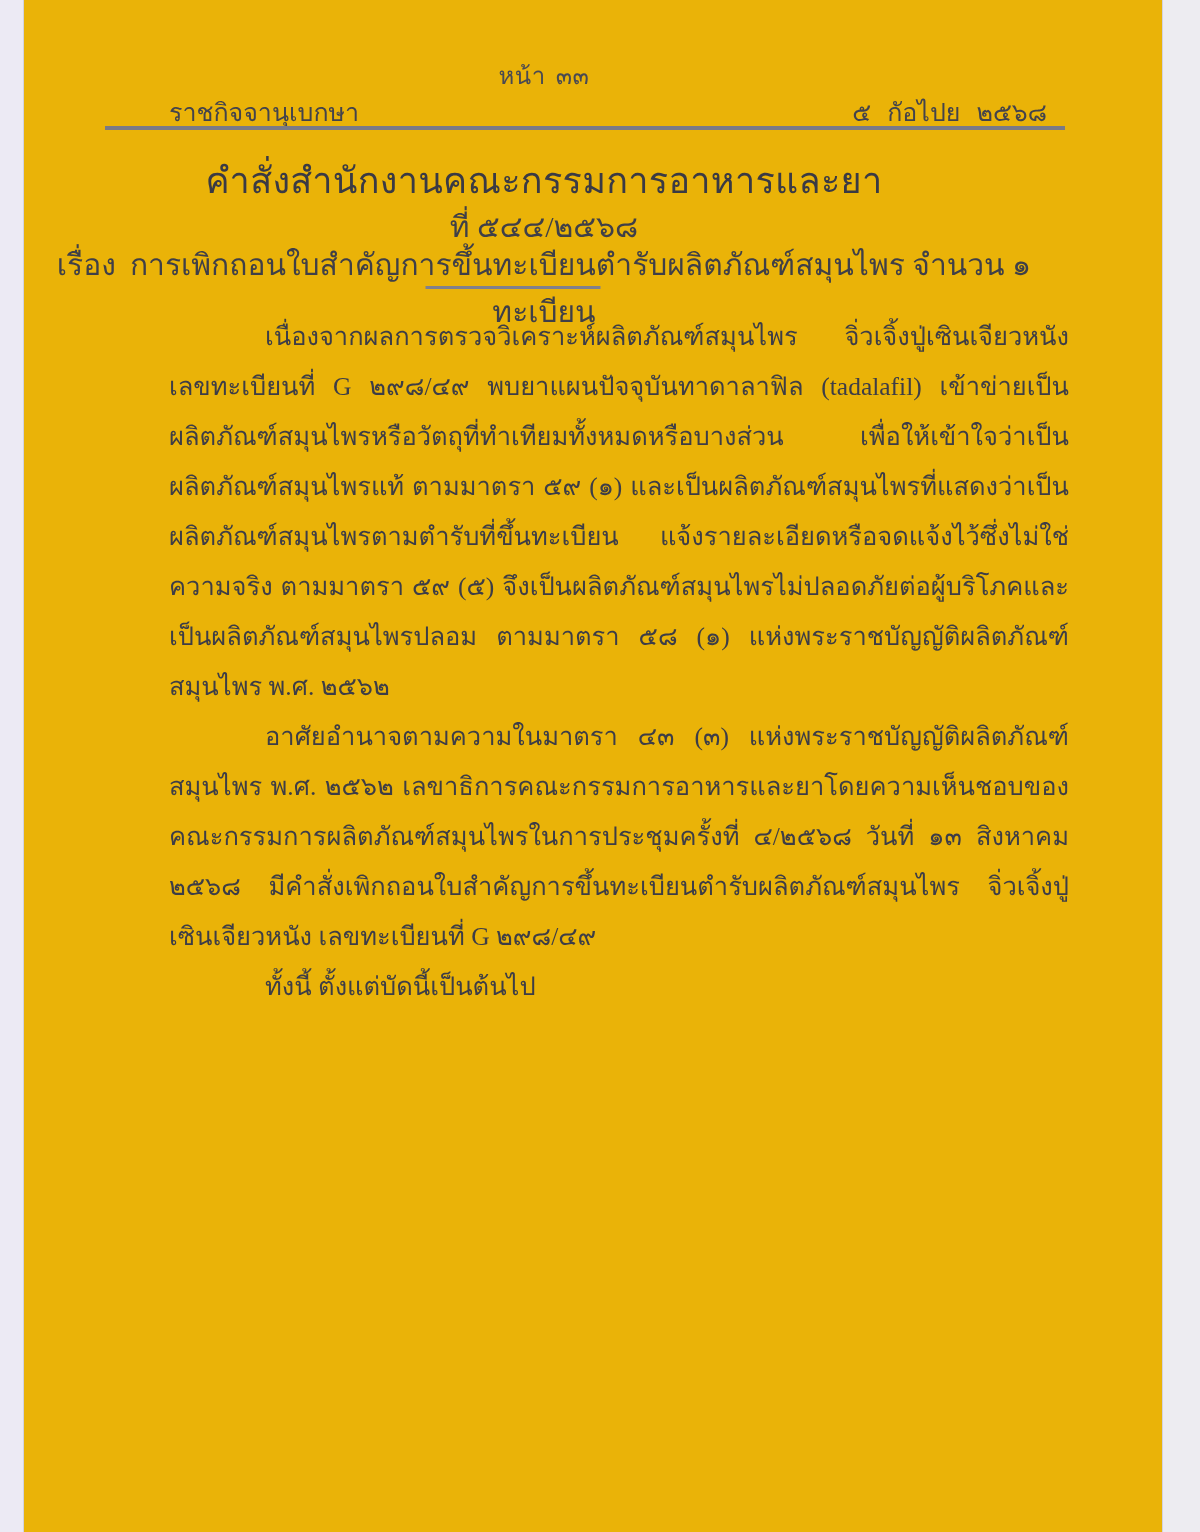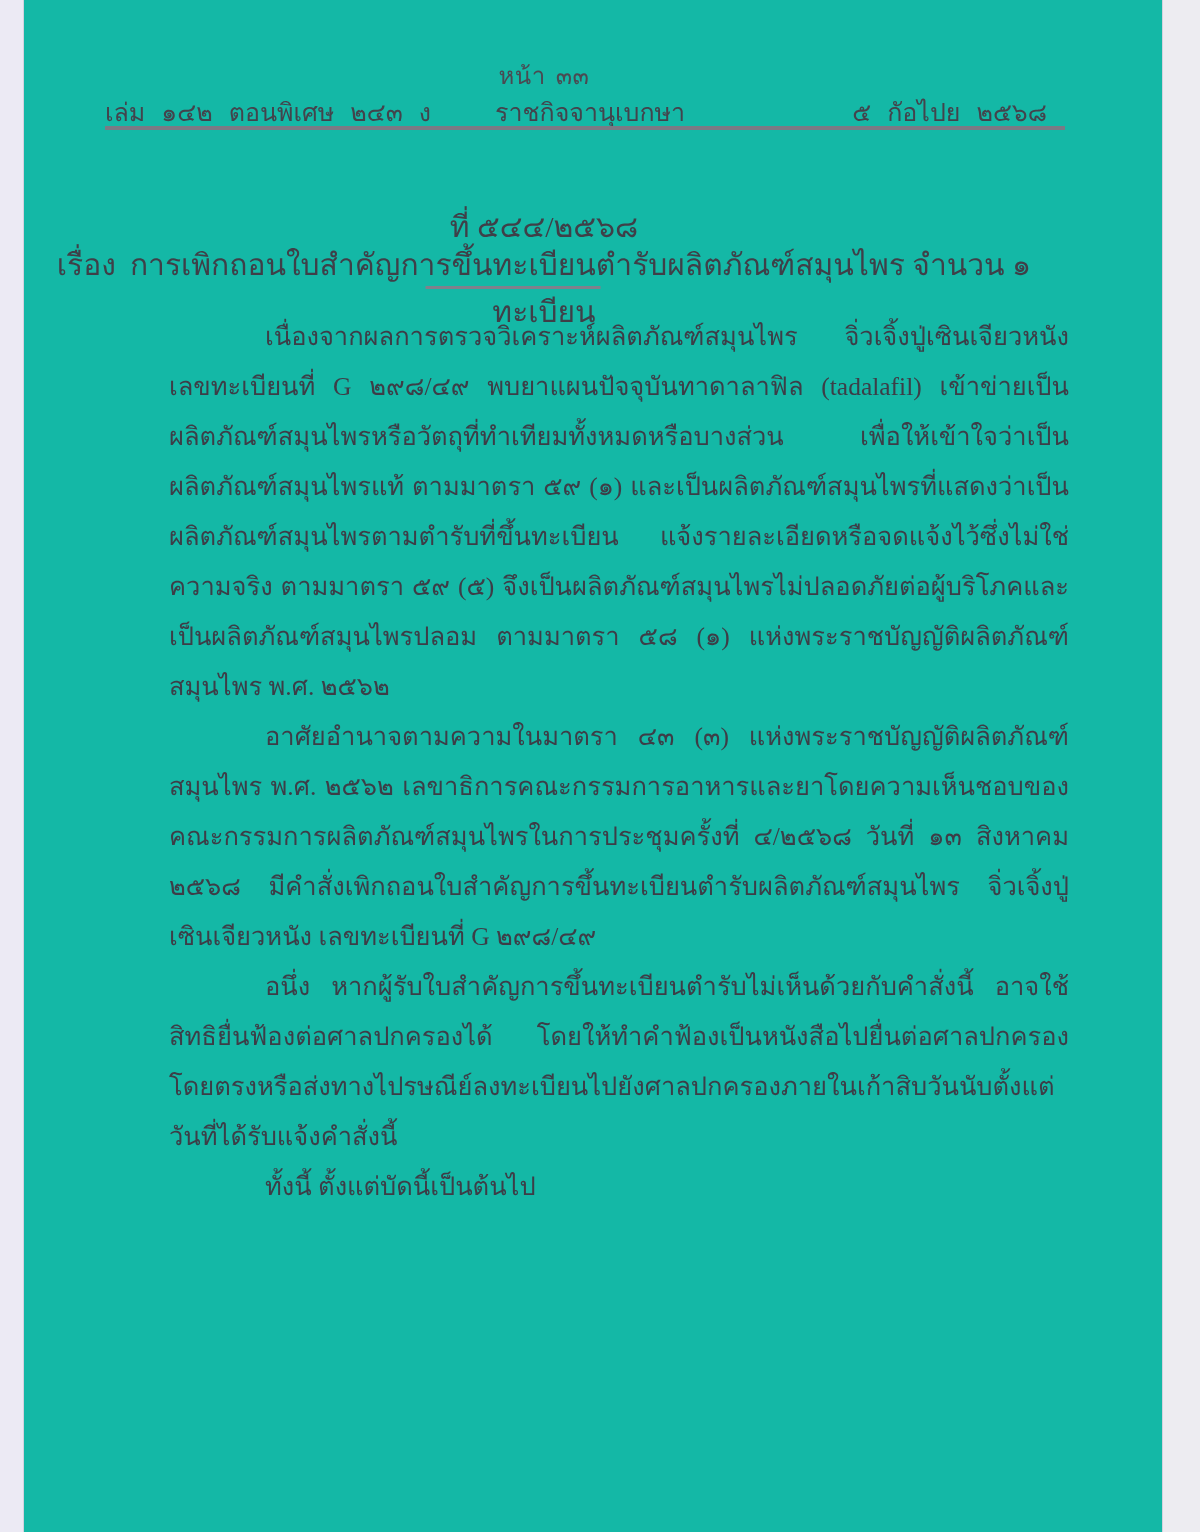--- a/index.html
+++ b/index.html
@@ -29,21 +29,21 @@
     width: 38px; height: 1532px;
     background: #edecf1;
   }
 
   .page {
     position: absolute;
     left: 24px;
     top: 0;
     width: 1138px;
     height: 1532px;
-    background: #14b8a6;
+    background: #eab308;
     box-shadow: 0 0 0 1px rgba(190,190,205,0.55);
     overflow: hidden;
   }
 
   .page-inner {
     position: relative;
     width: 1138px;
     height: 1532px;
   }
 
@@ -186,53 +186,46 @@
 <div class="gutter-right"></div>
 
 <div class="page">
  <div class="page-inner">
 
   <div class="folio">
     <span class="folio-label">หน้า</span><span>๓๓</span>
   </div>
 
   <div class="masthead">
-    <div class="masthead-left">
-      <span>เล่ม</span>
-      <span>๑๔๒</span>
-      <span>ตอนพิเศษ</span>
-      <span>๒๔๓</span>
-      <span>ง</span>
-    </div>
     <div class="masthead-center">ราชกิจจานุเบกษา</div>
     <div class="masthead-right">
       <span>๕</span>
       <span>กัอไปย</span>
       <span>๒๕๖๘</span>
     </div>
   </div>
 
   <div class="rule-main"></div>
 
+  <div class="doc-title">คำสั่งสำนักงานคณะกรรมการอาหารและยา</div>
 
   <div class="doc-number">
     <span>ที่</span>
     <span>๕๔๔/๒๕๖๘</span>
   </div>
 
   <div class="doc-subject">
     <span class="subj-label">เรื่อง</span><span>การเพิกถอนใบสำคัญการขึ้นทะเบียนตำรับผลิตภัณฑ์สมุนไพร  จำนวน  ๑  ทะเบียน</span>
   </div>
 
   <div class="rule-short"></div>
 
   <div class="body">
     <p>เนื่องจากผลการตรวจวิเคราะห์ผลิตภัณฑ์สมุนไพร  จิ่วเจิ้งปู่เซินเจียวหนัง  เลขทะเบียนที่ G ๒๙๘/๔๙  พบยาแผนปัจจุบันทาดาลาฟิล (tadalafil)  เข้าข่ายเป็นผลิตภัณฑ์สมุนไพรหรือวัตถุที่ทำเทียมทั้งหมดหรือบางส่วน  เพื่อให้เข้าใจว่าเป็นผลิตภัณฑ์สมุนไพรแท้  ตามมาตรา  ๕๙  (๑)  และเป็นผลิตภัณฑ์สมุนไพรที่แสดงว่าเป็นผลิตภัณฑ์สมุนไพรตามตำรับที่ขึ้นทะเบียน  แจ้งรายละเอียดหรือจดแจ้งไว้ซึ่งไม่ใช่ความจริง  ตามมาตรา  ๕๙  (๕)  จึงเป็นผลิตภัณฑ์สมุนไพรไม่ปลอดภัยต่อผู้บริโภคและเป็นผลิตภัณฑ์สมุนไพรปลอม  ตามมาตรา  ๕๘  (๑)  แห่งพระราชบัญญัติผลิตภัณฑ์สมุนไพร พ.ศ. ๒๕๖๒</p>
     <p>อาศัยอำนาจตามความในมาตรา  ๔๓  (๓)  แห่งพระราชบัญญัติผลิตภัณฑ์สมุนไพร พ.ศ. ๒๕๖๒ เลขาธิการคณะกรรมการอาหารและยาโดยความเห็นชอบของคณะกรรมการผลิตภัณฑ์สมุนไพรในการประชุมครั้งที่  ๔/๒๕๖๘  วันที่  ๑๓  สิงหาคม  ๒๕๖๘  มีคำสั่งเพิกถอนใบสำคัญการขึ้นทะเบียนตำรับผลิตภัณฑ์สมุนไพร  จิ่วเจิ้งปู่เซินเจียวหนัง  เลขทะเบียนที่ G ๒๙๘/๔๙</p>
-    <p>อนึ่ง  หากผู้รับใบสำคัญการขึ้นทะเบียนตำรับไม่เห็นด้วยกับคำสั่งนี้  อาจใช้สิทธิยื่นฟ้องต่อศาลปกครองได้  โดยให้ทำคำฟ้องเป็นหนังสือไปยื่นต่อศาลปกครองโดยตรงหรือส่งทางไปรษณีย์ลงทะเบียนไปยังศาลปกครองภายในเก้าสิบวันนับตั้งแต่วันที่ได้รับแจ้งคำสั่งนี้</p>
     <p>ทั้งนี้  ตั้งแต่บัดนี้เป็นต้นไป</p>
   </div>
 
 
   <div class="blank-area"></div>
 
  </div>
 </div>
 
 </body></html>

